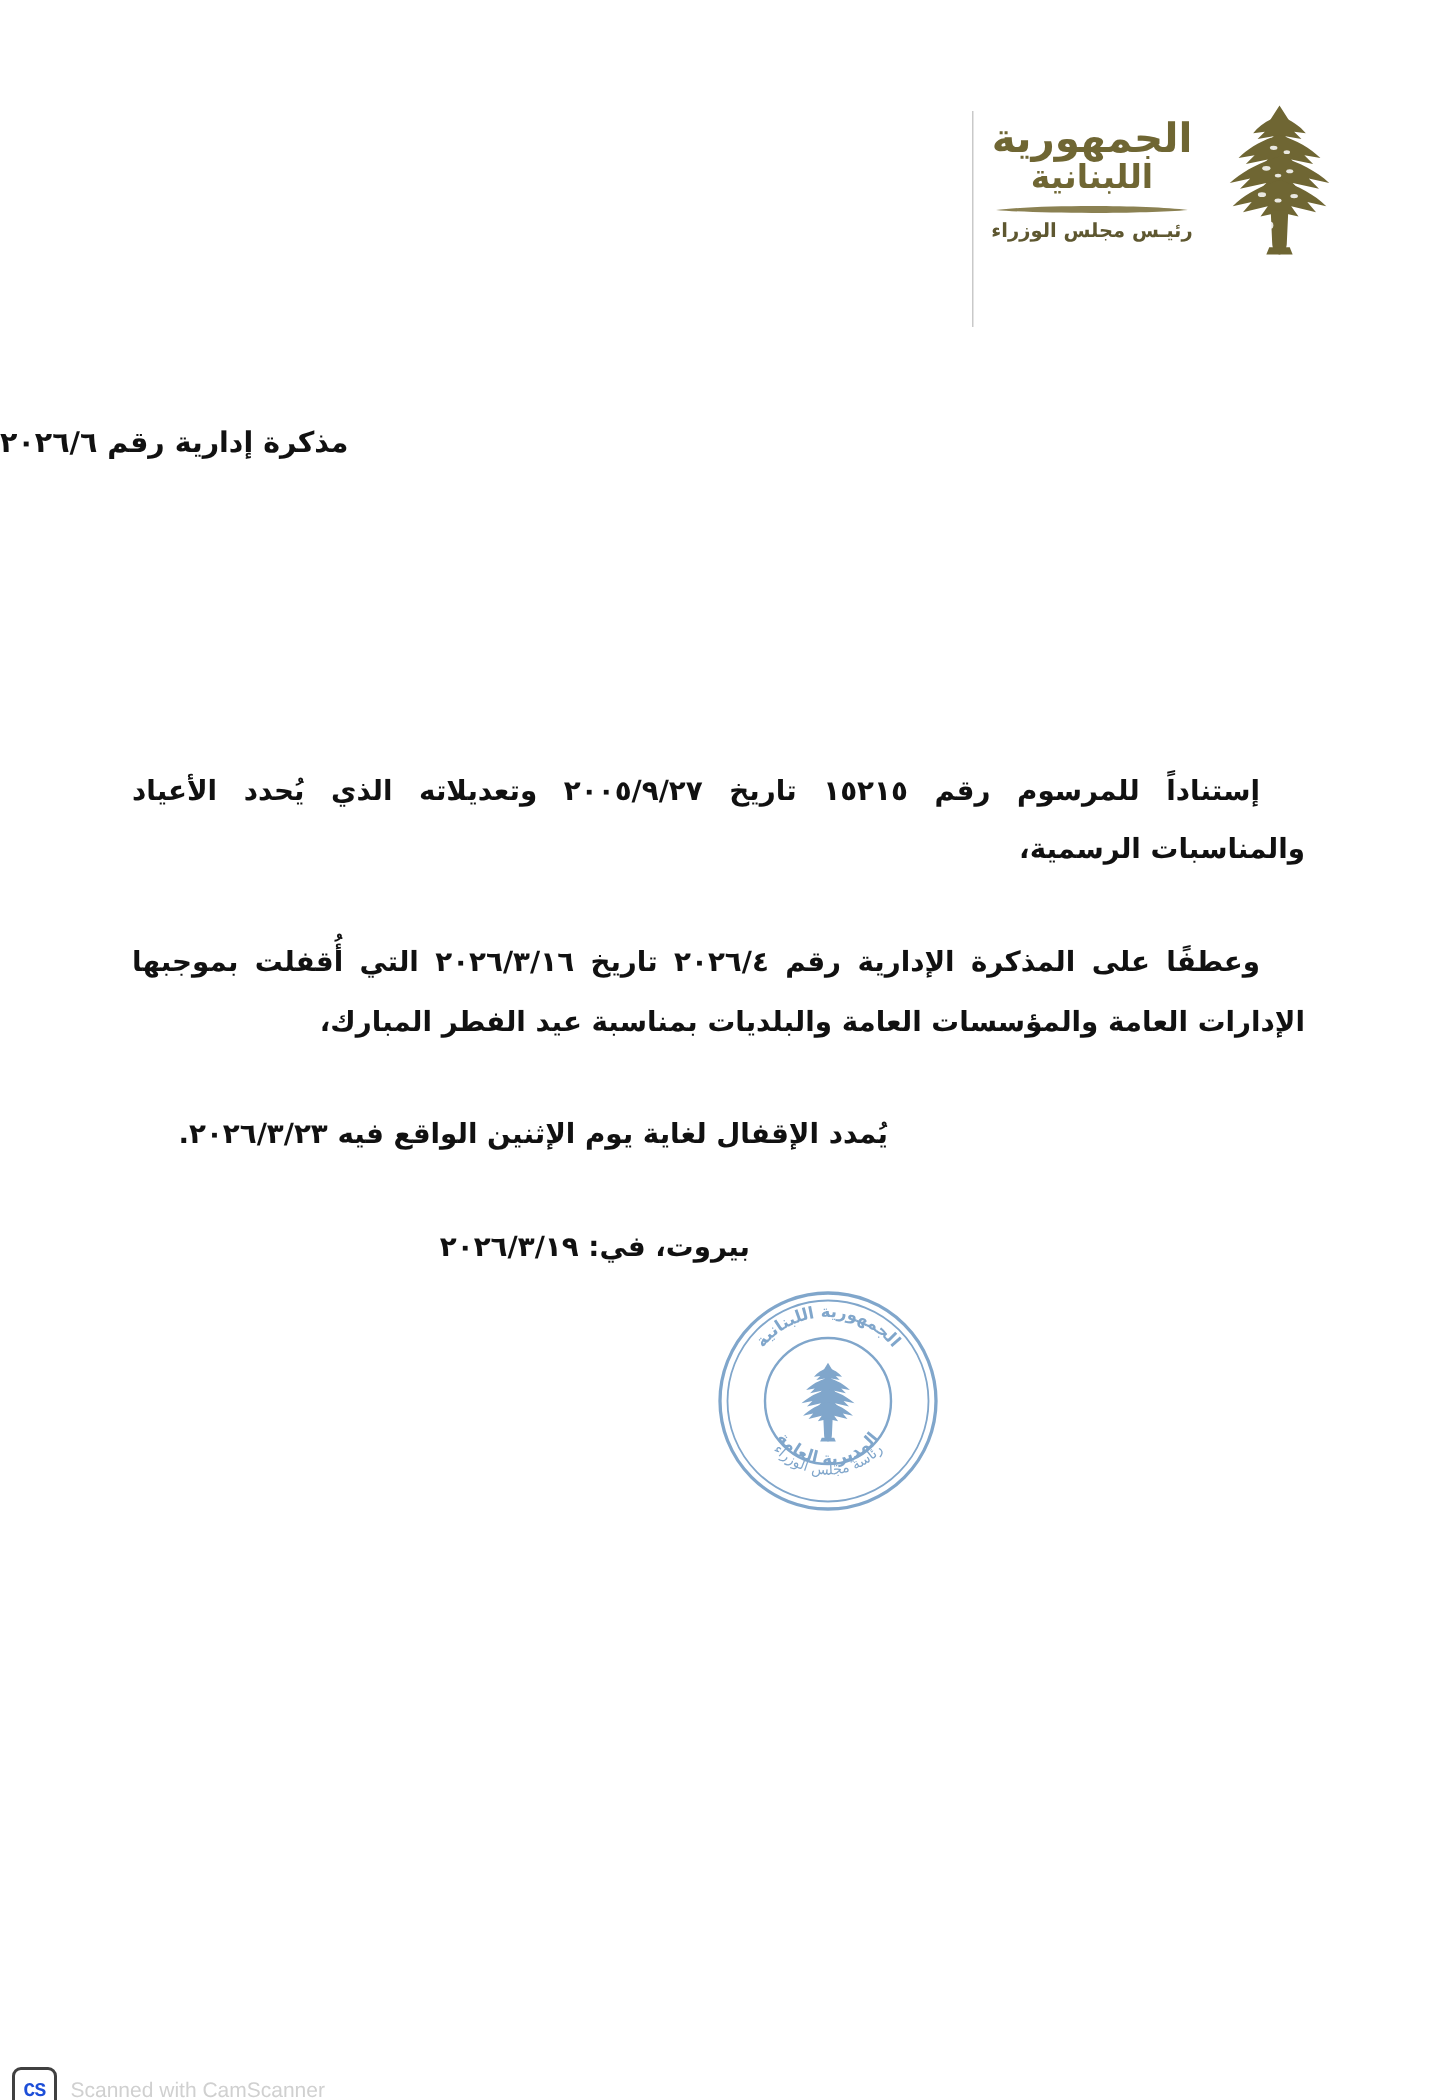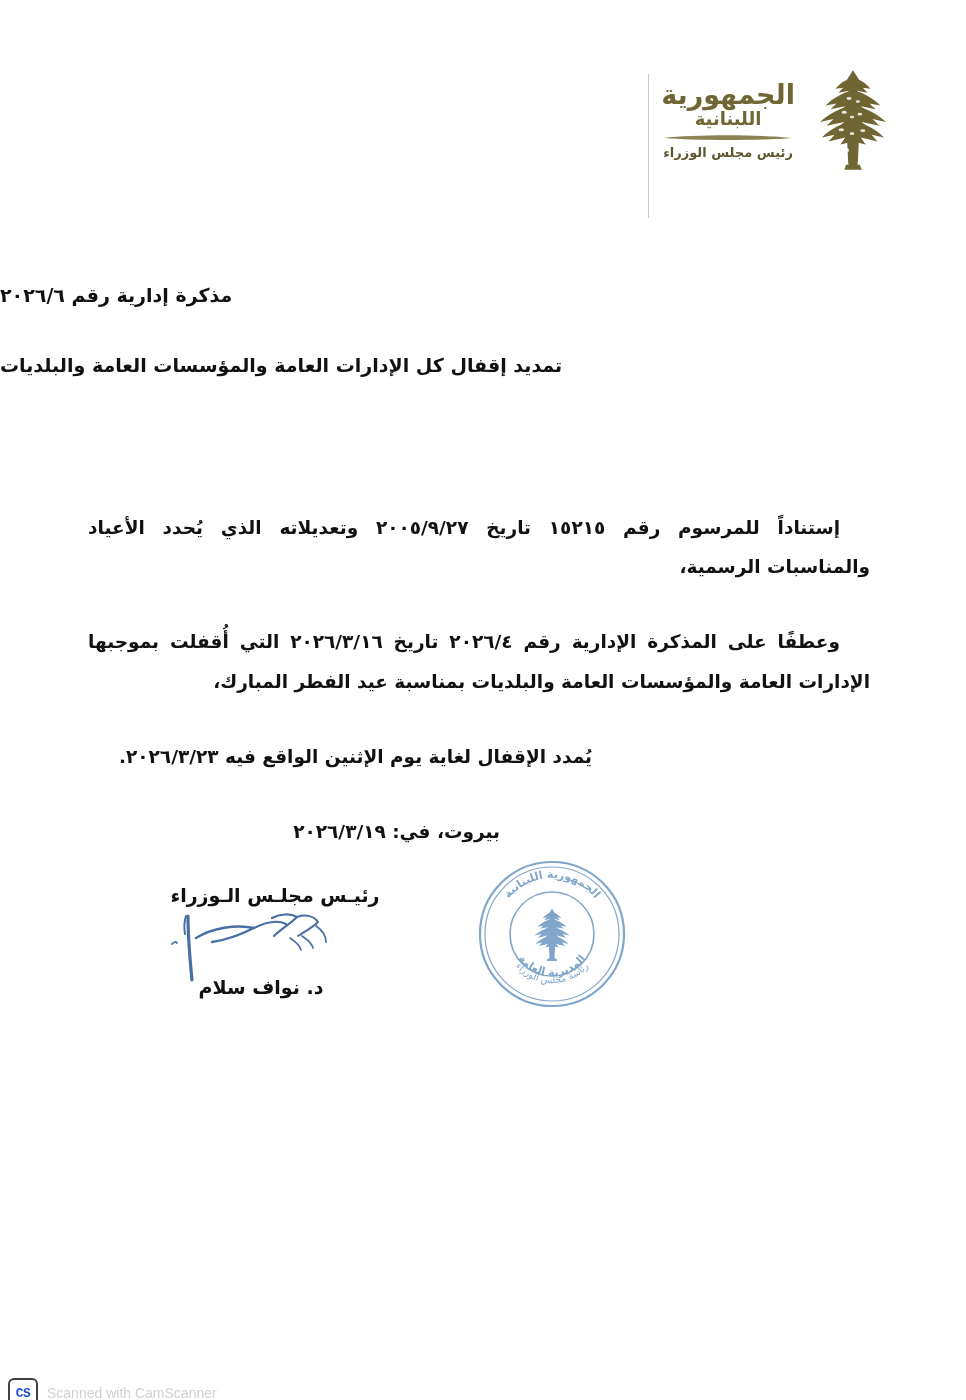--- a/index.html
+++ b/index.html
@@ -63,21 +63,21 @@
   .calligraphy-main {
     font-family: "DejaVu Sans", "Liberation Sans", sans-serif;
     color: #6f6633;
     font-size: 27px;
     font-weight: 700;
     line-height: 1.08;
     text-align: center;
     letter-spacing: -0.5px;
     white-space: nowrap;
   }
-  .calligraphy-main .l2 { font-size: 18px; }
+  .calligraphy-main .l2 { font-size: 22px; }
   .swash {
     width: 132px;
     height: 7px;
     margin-top: 5px;
     margin-bottom: 4px;
   }
   .calligraphy-sub {
     color: #5e5730;
     font-size: 13px;
     font-weight: 600;
@@ -240,62 +240,39 @@
       <div class="calligraphy-block">
         <div class="calligraphy-main">
           <div class="l1">الجمهورية</div>
           <div class="l2">اللبنانية</div>
         </div>
 
         <svg class="swash" viewBox="0 0 132 7" aria-hidden="true">
           <path d="M2 4 C30 0.4 102 0.4 130 4 C102 6.6 30 6.6 2 4 Z" fill="#8b8152"></path>
         </svg>
 
-        <div class="calligraphy-sub">رئيس مجلس الوزراء</div>
+        <div class="calligraphy-sub">رئيـس مجلس الوزراء</div>
       </div>
 
     </div>
   </div>
 
   <div class="title-block">
     <div class="memo-number">مذكرة إدارية رقم ٢٠٢٦/٦</div>
     <div class="memo-subject">
-      <div>تمديد إقفال كل الإدارات العامة والمؤسسات العامة والبلديات</div>
     </div>
   </div>
 
   <div class="body-block">
     <p class="para">إستناداً للمرسوم رقم ١٥٢١٥ تاريخ ٢٠٠٥/٩/٢٧ وتعديلاته الذي يُحدد الأعياد والمناسبات الرسمية،</p>
     <p class="para">وعطفًا على المذكرة الإدارية رقم ٢٠٢٦/٤ تاريخ ٢٠٢٦/٣/١٦ التي أُقفلت بموجبها الإدارات العامة والمؤسسات العامة والبلديات بمناسبة عيد الفطر المبارك،</p>
     <p class="para center-ish">يُمدد الإقفال لغاية يوم الإثنين الواقع فيه ٢٠٢٦/٣/٢٣.</p>
     <div class="date-line">بيروت، في: ٢٠٢٦/٣/١٩</div>
   </div>
 
-  <div class="signature-block">
-    <div class="signer-title">رئيـس مجلـس الـوزراء</div>
-
-    <div class="signature-mark">
-      <svg viewBox="0 0 250 78" width="250" height="78" aria-hidden="true">
-        <g fill="none" stroke="#4a6fa5" stroke-linecap="round" stroke-linejoin="round">
-          <path d="M38 8 C38 30 40 52 42 72" stroke-width="3.2"></path>
-          <path d="M36 8 C34 14 34 20 35 26" stroke-width="2"></path>
-          <path d="M22 36 C24 34 26 33 27 35" stroke-width="1.8"></path>
-          <path d="M46 30 C62 20 86 16 104 20 C92 26 76 32 62 34" stroke-width="2.4"></path>
-          <path d="M104 20 C116 14 128 12 136 16" stroke-width="2.2"></path>
-          <path d="M122 10 C130 6 140 5 147 9 C140 16 130 22 124 28" stroke-width="2.2"></path>
-          <path d="M147 9 C156 6 164 8 168 14 C162 20 154 24 148 28" stroke-width="2"></path>
-          <path d="M166 18 C172 22 176 28 176 34" stroke-width="1.8"></path>
-          <path d="M152 28 C158 32 162 36 163 40" stroke-width="1.7"></path>
-          <path d="M140 30 C146 34 150 38 151 42" stroke-width="1.6"></path>
-        </g>
-      </svg>
-    </div>
-
-    <div class="signer-name">د. نواف سلام</div>
-  </div>
 
   <div class="stamp">
     <svg viewBox="0 0 152 152" width="152" height="152" aria-hidden="true">
       <defs>
         <path id="arcTop" d="M 20 76 A 56 56 0 0 1 132 76"></path>
         <path id="arcBot1" d="M 27 76 A 49 49 0 0 0 125 76"></path>
         <path id="arcBot2" d="M 34 76 A 42 42 0 0 0 118 76"></path>
       </defs>
       <g fill="none" stroke="#6f9ac4">
         <circle cx="76" cy="76" r="72" stroke-width="2.2"></circle>

